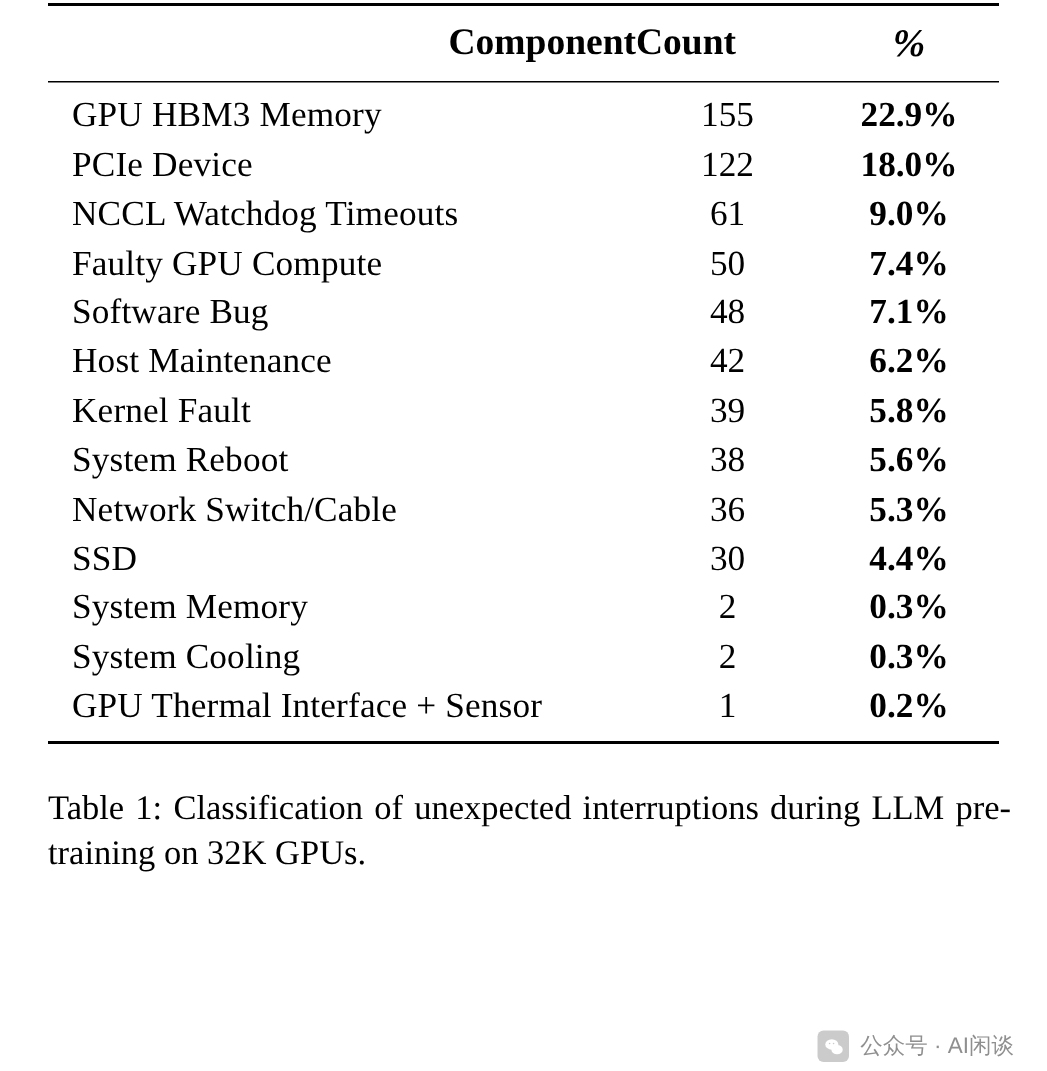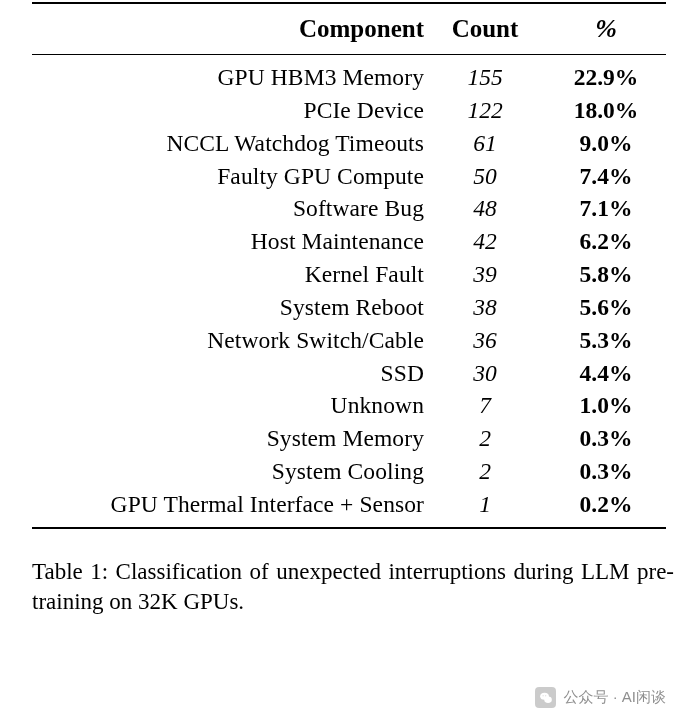--- a/index.html
+++ b/index.html
@@ -36,40 +36,39 @@
     font-size: 25px;
     padding: 10px 0 10px 0;
     border-bottom: 1.3px solid #000;
     border-top: 2.2px solid #000;
   }
   thead th.h-component {
     text-align: right;
     padding-left: 16px;
   }
   thead th.h-count {
-    text-align: center;
+    text-align: left;
   }
   thead th.h-pct {
     text-align: center;
     font-style: italic;
     font-size: 26px;
   }
   tbody td {
     font-size: 23.5px;
     padding: 2.1px 0;
     line-height: 1.22;
   }
   tbody td.component {
-    text-align: right;
+    text-align: left;
     padding-left: 16px;
     letter-spacing: 0.1px;
   }
   tbody td.count {
     text-align: center;
-    font-style: italic;
   }
   tbody td.pct {
     text-align: center;
     font-weight: bold;
   }
   tbody tr:first-child td {
     padding-top: 8px;
   }
   tbody tr:last-child td {
     padding-bottom: 8px;
@@ -81,21 +80,21 @@
     line-height: 1.32;
     text-align: justify;
     width: 642px;
     margin-left: 0px;
   }
   .caption .lbl {
     font-weight: normal;
   }
   .watermark {
     position: absolute;
-    right: 32px;
+    right: 22px;
     bottom: 8px;
     display: flex;
     align-items: center;
     gap: 7px;
     font-family: "Liberation Sans", "DejaVu Sans", sans-serif;
     font-size: 15px;
     color: #8a8a8a;
     opacity: 0.95;
   }
   .watermark .wm-icon {
@@ -170,25 +169,20 @@
       </tr>
       <tr>
         <td class="component">Network Switch/Cable</td>
         <td class="count">36</td>
         <td class="pct">5.3%</td>
       </tr>
       <tr>
         <td class="component">SSD</td>
         <td class="count">30</td>
         <td class="pct">4.4%</td>
-      </tr>
-      <tr>
-        <td class="component">Unknown</td>
-        <td class="count">7</td>
-        <td class="pct">1.0%</td>
       </tr>
       <tr>
         <td class="component">System Memory</td>
         <td class="count">2</td>
         <td class="pct">0.3%</td>
       </tr>
       <tr>
         <td class="component">System Cooling</td>
         <td class="count">2</td>
         <td class="pct">0.3%</td>

